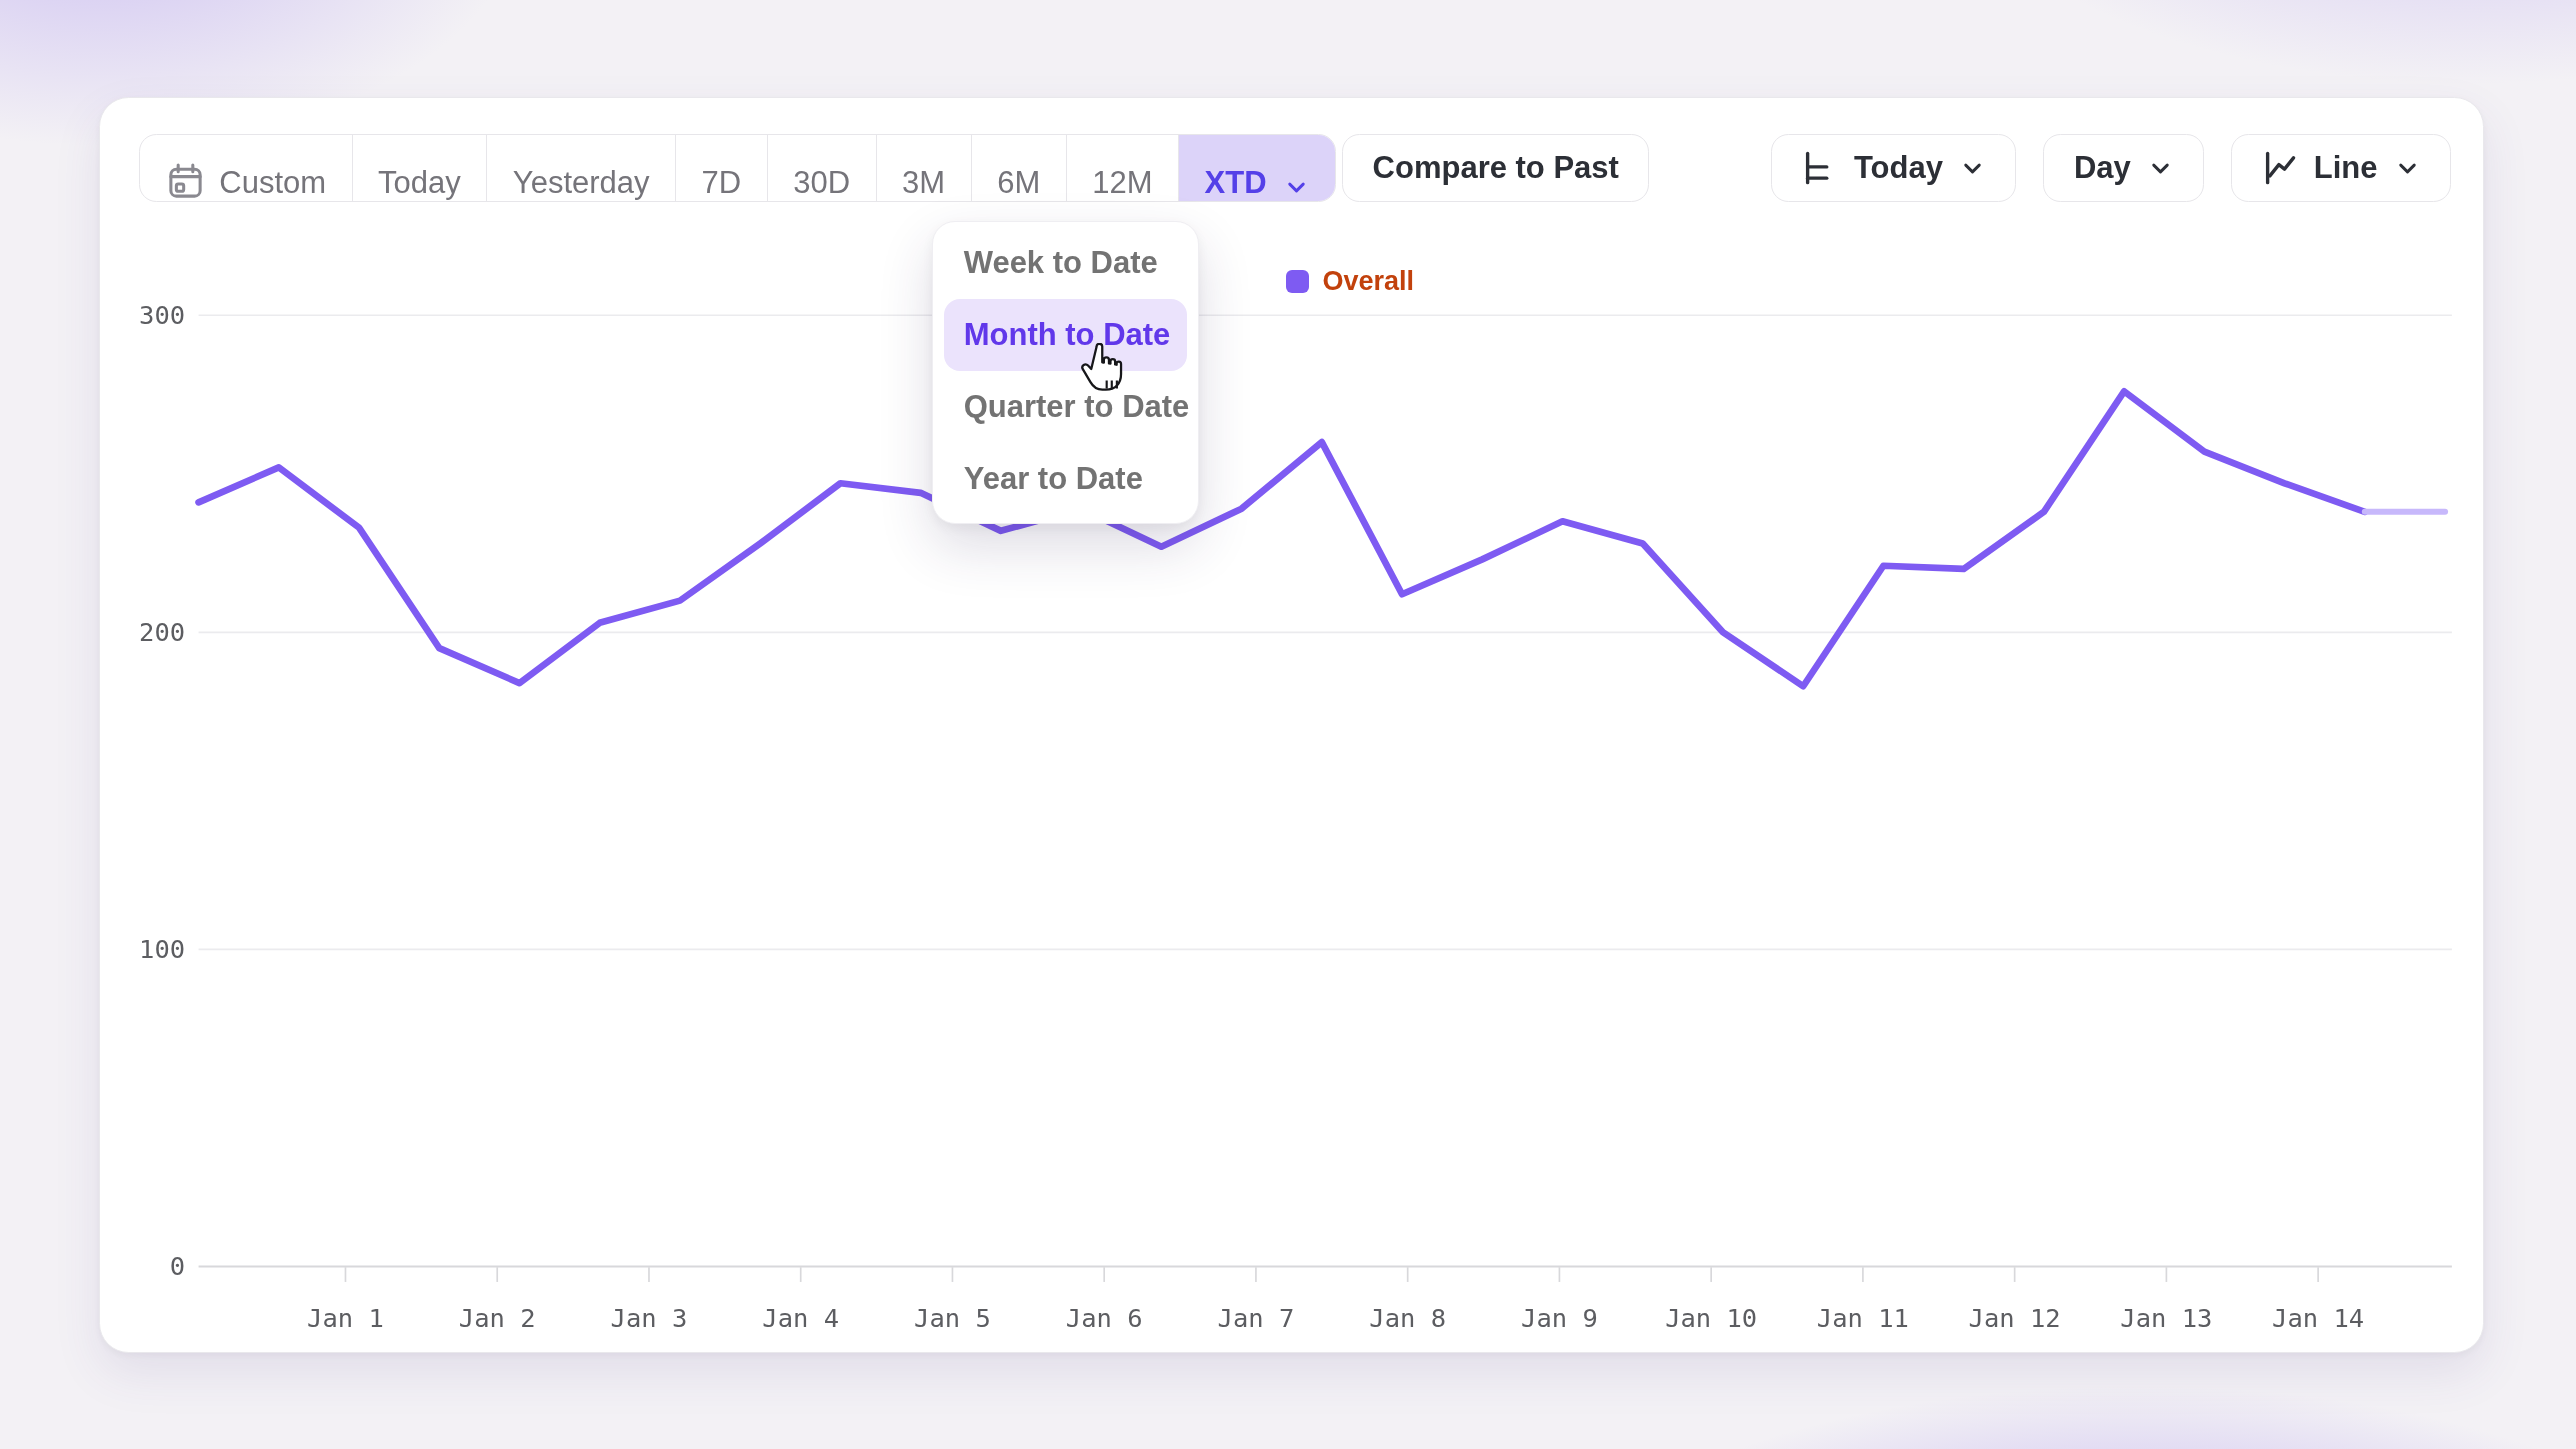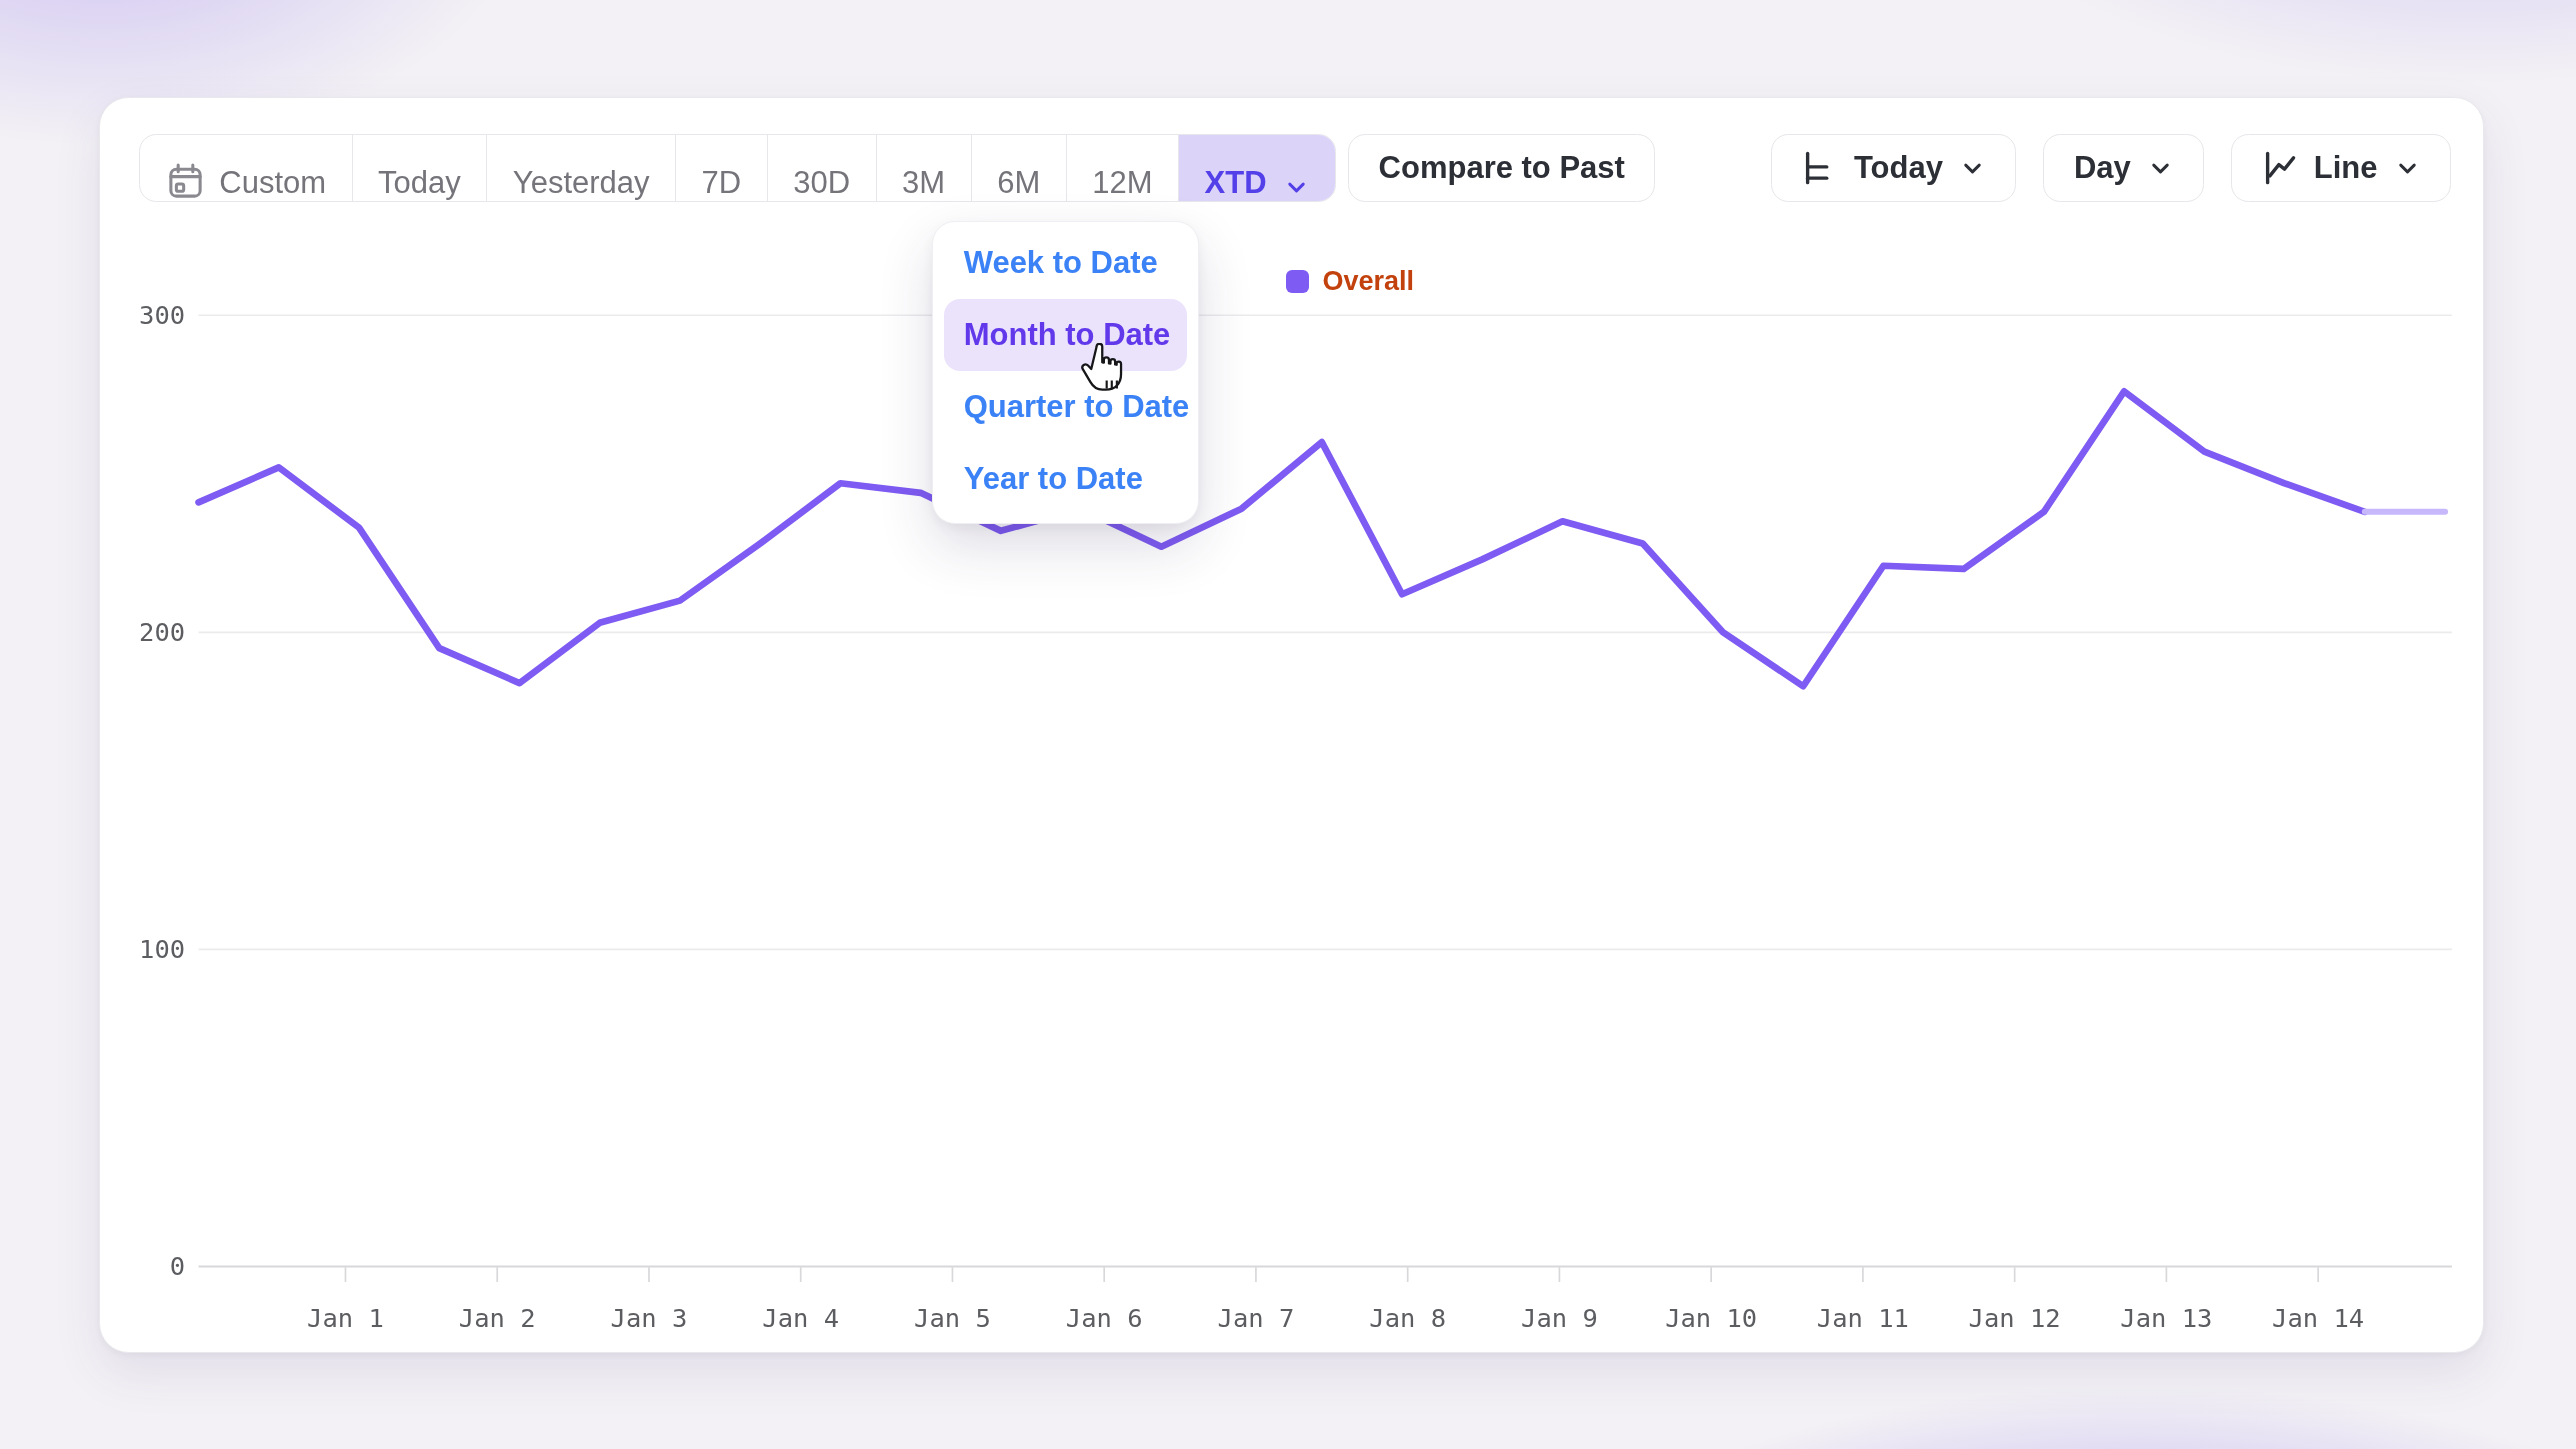--- a/index.html
+++ b/index.html
@@ -19,38 +19,38 @@
     background:#ffffff;border:0.7px solid #e9e8ec;border-radius:29.5px;
     box-shadow:0 20px 47px rgba(80,60,140,.10), 0 2.7px 6.7px rgba(0,0,0,.04);
   }
   
   .toolbar{position:absolute;left:39px;top:36px;right:32px;height:68px;display:flex;align-items:center;}
   .seg-group{display:flex;align-items:stretch;height:68px;background:#fff;border:0.7px solid #e7e6ea;border-radius:17.4px;overflow:hidden;box-sizing:border-box;}
   .seg-btn{display:flex;align-items:flex-end;gap:14.8px;padding:0 25.5px;font-size:31px;font-weight:500;color:#75747a;border-right:0.7px solid #e7e6ea;cursor:pointer;white-space:nowrap;}
   .seg-btn:last-child{border-right:none;gap:16px;}
   .seg-btn.selected{background:#dcd3f9;color:#5440e8;font-weight:700;}
   .btn{display:flex;align-items:center;gap:16px;height:68px;box-sizing:border-box;background:#fff;border:0.7px solid #e7e6ea;border-radius:17.4px;padding:0 29.5px;font-size:31px;font-weight:600;color:#2c2f36;cursor:pointer;white-space:nowrap;}
-  .compare{margin-left:12px;}
+  .compare{margin-left:6px;}
   .right-cluster{margin-left:auto;display:flex;align-items:center;gap:27px;}
   .icon{display:inline-flex;align-items:center;justify-content:center;}
   .icon svg{display:block;}
   
   .legend{position:absolute;left:1186px;top:168px;display:flex;align-items:center;gap:13.4px;z-index:3;}
   .legend-swatch{width:23px;height:23px;border-radius:6px;}
   .legend-label{font-size:27px;font-weight:600;color:#c2410c;}
   
   .chart-svg{position:absolute;left:0;top:0;width:2576px;height:1449px;z-index:1;pointer-events:none;}
   
   .dropdown{
     position:absolute;left:932px;top:221px;width:267px;height:303px;z-index:5;
     background:#fff;border:0.7px solid #efeef2;border-radius:23px;box-sizing:border-box;
     box-shadow:0 23px 54px rgba(50,40,90,.16), 0 4px 12px rgba(0,0,0,.05);
     padding:5.4px 10.7px;display:flex;flex-direction:column;
   }
-  .dd-item{position:relative;height:72px;display:flex;align-items:center;border-radius:16px;padding:0 20px;font-size:31px;font-weight:600;color:#3b82f6;cursor:pointer;white-space:nowrap;}
+  .dd-item{position:relative;height:72px;display:flex;align-items:center;border-radius:16px;padding:0 20px;font-size:31px;font-weight:600;color:#737373;cursor:pointer;white-space:nowrap;}
   .dd-item.highlighted{background:#ebe3fc;color:#6138ea;}
   .cursor-glyph{position:absolute;left:1079px;top:343px;z-index:6;pointer-events:none;}
 </style>
 </head>
 <body>
 
 <div class="page">
 
   <svg class="chart-svg" id="chart" viewBox="0 0 3840 2160">
       <line x1="296" y1="1888" x2="3655" y2="1888" stroke="#d8d8db" stroke-width="3"></line>

